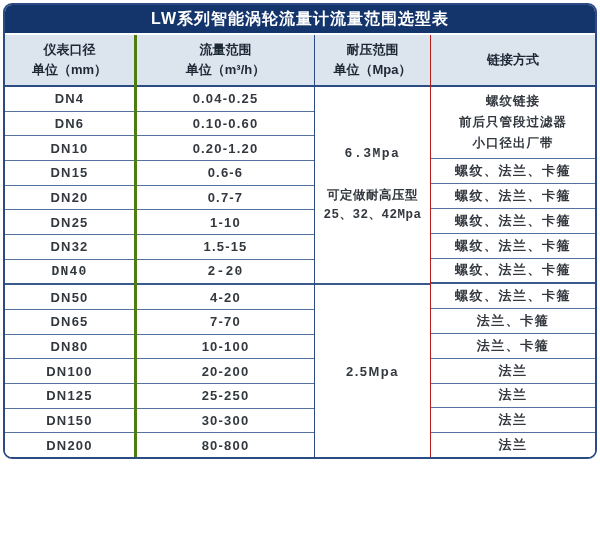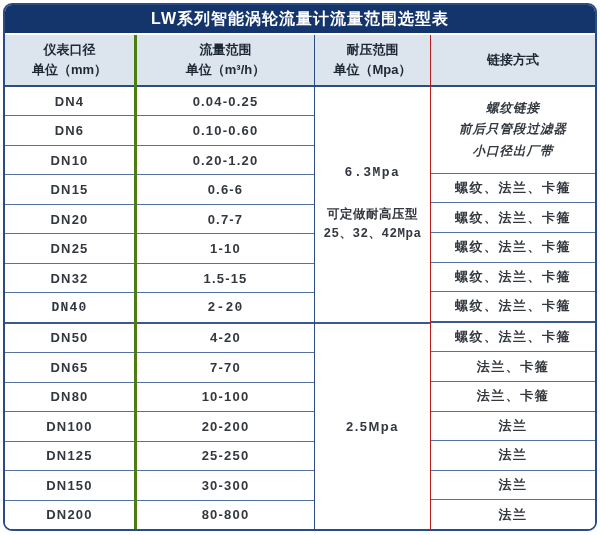--- a/index.html
+++ b/index.html
@@ -5,21 +5,21 @@
   * { margin: 0; padding: 0; box-sizing: border-box; }
   html, body { background: #ffffff; }
   body {
     width: 600px; height: 535px;
     font-family: "Liberation Sans", "DejaVu Sans", sans-serif;
     position: relative;
   }
   .card {
     position: absolute;
     left: 3px; top: 3px;
-    width: 594px; height: 528px;
+    width: 594px; height: 456px;
     border: 2px solid #2b4c83;
     border-radius: 9px;
     overflow: hidden;
     background: #ffffff;
     display: flex;
     flex-direction: column;
   }
   .title-bar {
     height: 30px;
     flex: 0 0 30px;
@@ -70,21 +70,21 @@
     font-weight: bold;
     letter-spacing: 1.2px;
     text-align: center;
     min-height: 0;
   }
   .cell:last-child { border-bottom: none; }
   .cell.thick { border-bottom: 2px solid #3a5a8e; font-family: Liberation Mono, monospace; }
   .merged { flex-direction: column; }
   .span-8 { flex: 8 8 0; }
   .span-7 { flex: 7 7 0; }
-  .span-3 { flex: 3 3 0; font-style: italic; }
+  .span-3 { flex: 3 3 0; }
   .pressure-note { margin-top: 26px; font-size: 12.5px; line-height: 1.5; letter-spacing: 0.5px; }
   .conn-merged { font-size: 12.5px; line-height: 1.7; letter-spacing: 1px; }
   .cjk { letter-spacing: 1.5px; }
 </style>
 </head>
 <body>
 
 <div class="card">
   <div class="title-bar">LW系列智能涡轮流量计流量范围选型表</div>
   <div class="body">

